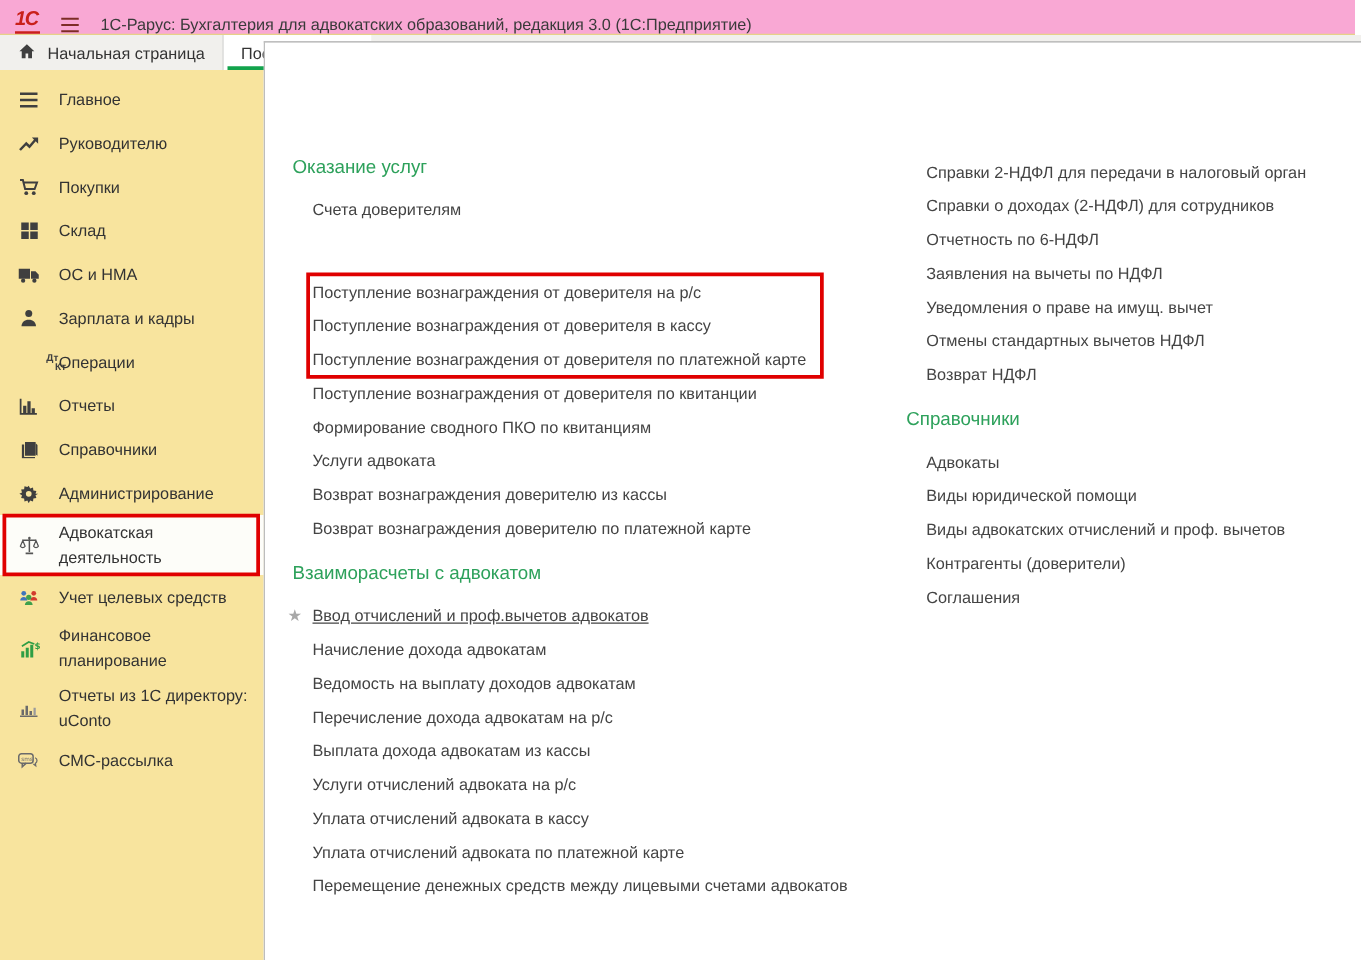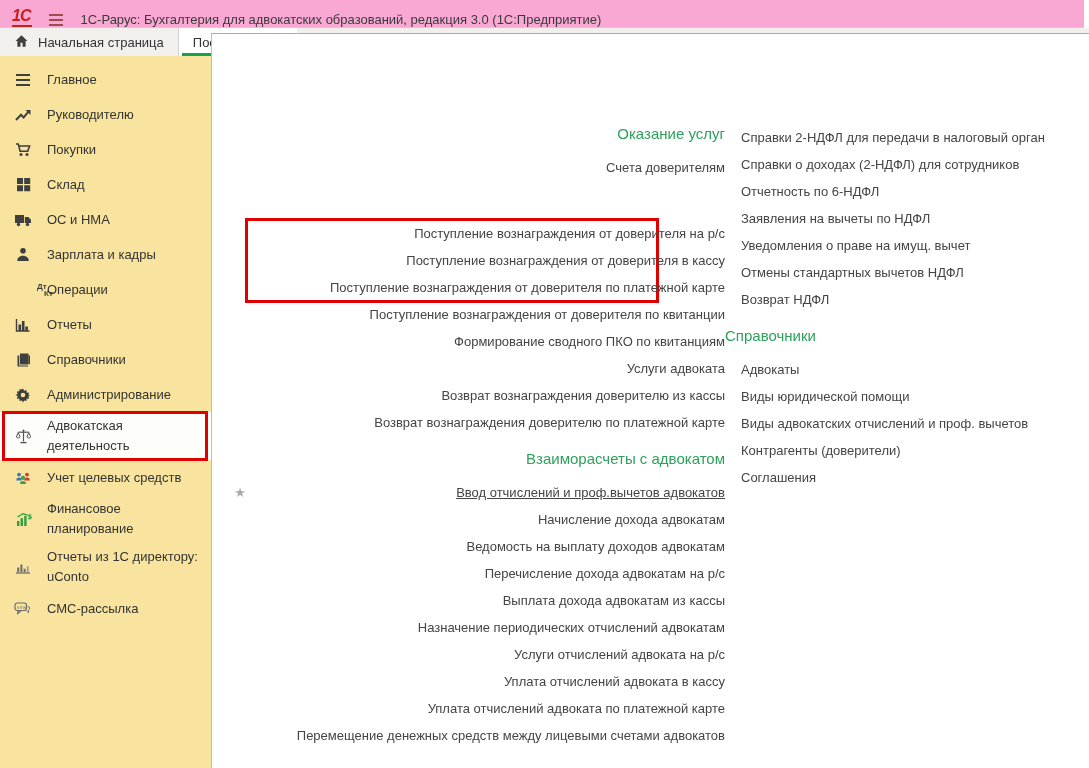--- a/index.html
+++ b/index.html
@@ -51,21 +51,21 @@
   .side-item.annotated::after{
     content:"";position:absolute;left:2px;right:3px;top:-1px;bottom:-1px;
     border:3px solid #E00000;pointer-events:none;
   }
   
   .panel{
     position:absolute;left:211px;top:33px;right:0;bottom:0;
     background:#fff;border-left:1px solid #bdbdbd;border-top:1px solid #ababab;
     box-sizing:border-box;padding:90px 0 0 22px;display:flex;z-index:5;
   }
-  .col-left{width:491px;text-align:right;}
+  .col-left{width:491px;}
   .col-right{flex:1;}
   .section{margin:0 0 0 0;}
   .section + .section{margin-top:13px;}
   .section-title{
     font-size:15px;line-height:20px;color:#2DA15B;font-weight:normal;margin:0 0 10px 0;
   }
   .menu-item{
     display:block;position:relative;height:27px;line-height:27px;
     font-size:13px;color:#444;text-decoration:none;white-space:nowrap;
     padding-left:16px;cursor:pointer;
@@ -276,21 +276,20 @@
         <a class="menu-item"><span>Возврат вознаграждения доверителю из кассы</span></a>
         <a class="menu-item"><span>Возврат вознаграждения доверителю по платежной карте</span></a>
       </div>
       <div class="section">
         <h2 class="section-title">Взаиморасчеты с адвокатом</h2>
         <a class="menu-item underlined"><span class="star">★</span><span>Ввод отчислений и проф.вычетов адвокатов</span></a>
         <a class="menu-item"><span>Начисление дохода адвокатам</span></a>
         <a class="menu-item"><span>Ведомость на выплату доходов адвокатам</span></a>
         <a class="menu-item"><span>Перечисление дохода адвокатам на р/с</span></a>
         <a class="menu-item"><span>Выплата дохода адвокатам из кассы</span></a>
-        <a class="menu-item"><span>Назначение периодических отчислений адвокатам</span></a>
         <a class="menu-item"><span>Услуги отчислений адвоката на р/с</span></a>
         <a class="menu-item"><span>Уплата отчислений адвоката в кассу</span></a>
         <a class="menu-item"><span>Уплата отчислений адвоката по платежной карте</span></a>
         <a class="menu-item"><span>Перемещение денежных средств между лицевыми счетами адвокатов</span></a>
       </div>
     </div>
   <div class="col-right" id="col-1">
       <div class="section">
         <a class="menu-item"><span>Справки 2-НДФЛ для передачи в налоговый орган</span></a>
         <a class="menu-item"><span>Справки о доходах (2-НДФЛ) для сотрудников</span></a>

